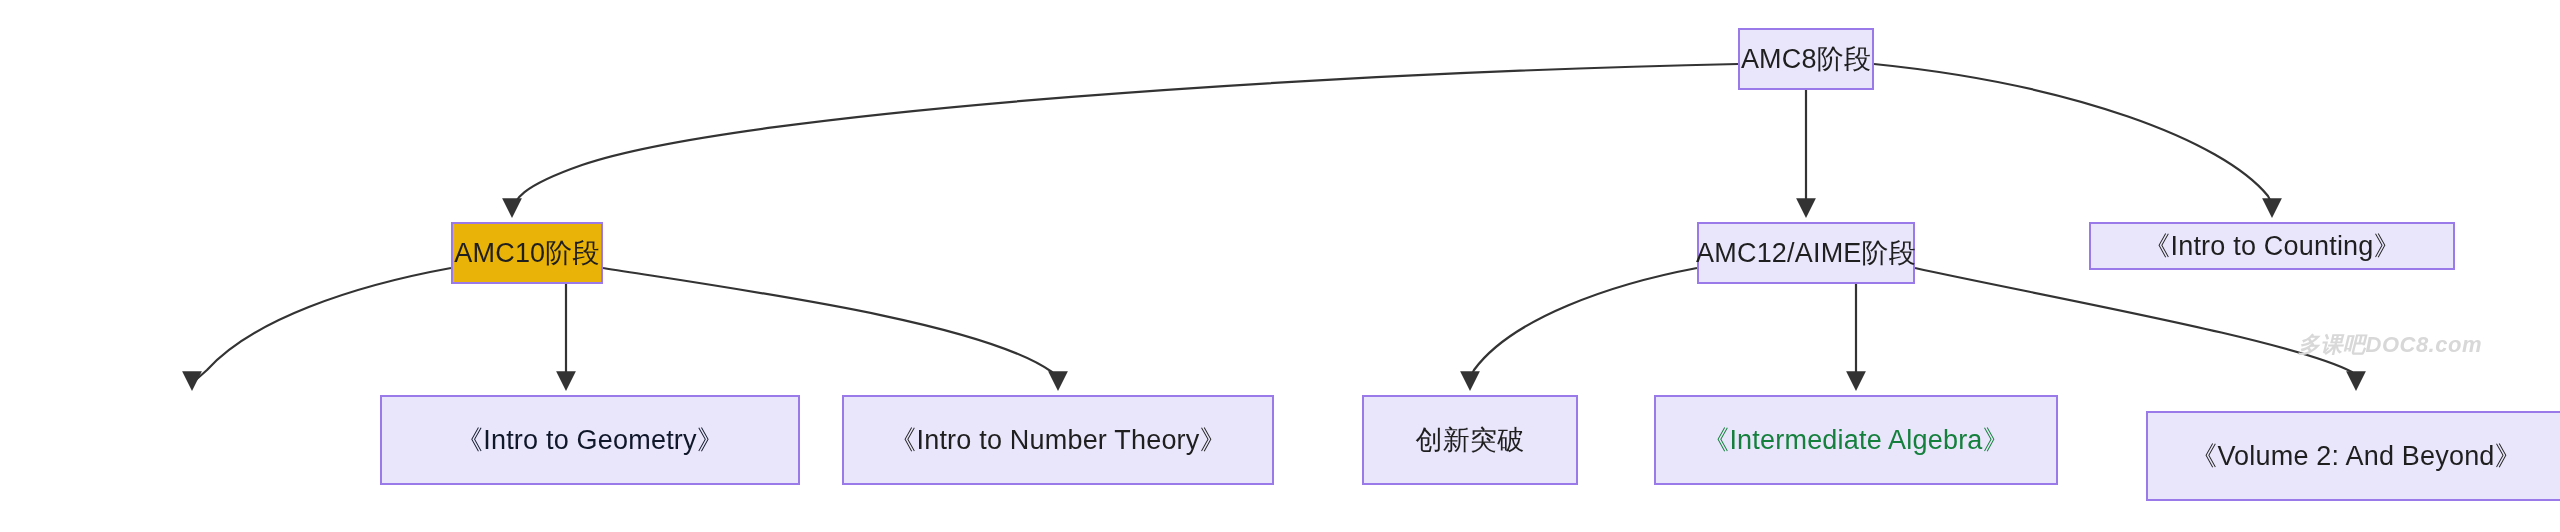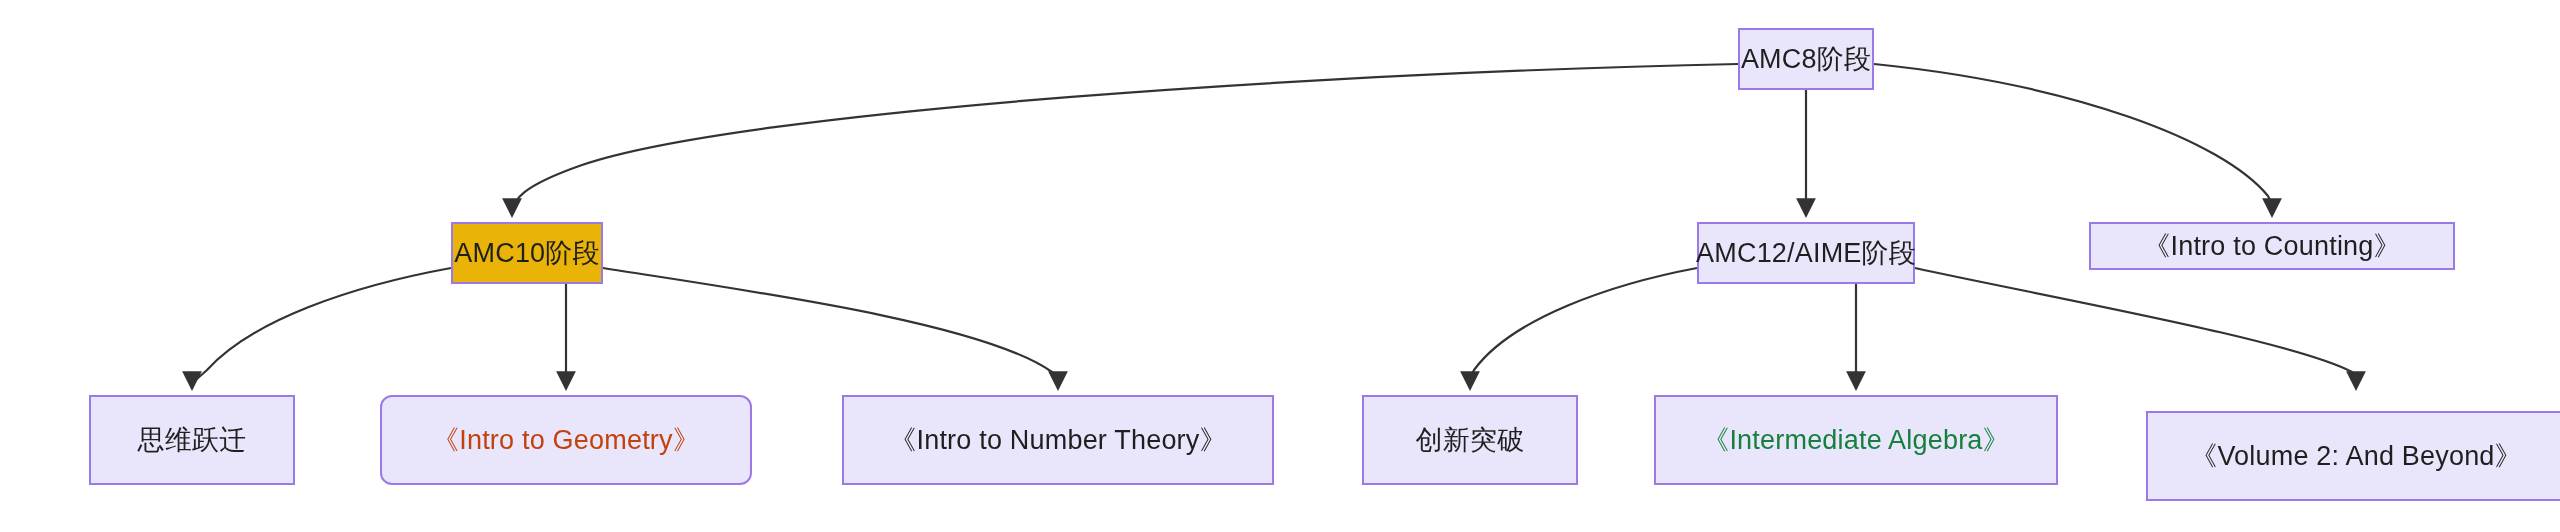--- a/index.html
+++ b/index.html
@@ -89,38 +89,36 @@
   </div>
 
   <div class="node" style="left: 1655px; top: 222px; width: 218px; height: 62px; background: rgb(233, 230, 251); border-color: rgb(154, 122, 232); color: rgb(31, 31, 31); text-align: center;">
     <span class="node-label">AMC12/AIME阶段</span>
   </div>
 
   <div class="node" style="left: 2047px; top: 222px; width: 366px; height: 48px; background: rgb(233, 230, 251); border-color: rgb(154, 122, 232); color: rgb(31, 31, 31);">
     <span class="node-label">《Intro to Counting》</span>
   </div>
 
-  <div class="node" style="left: 47px; top: 395px; width: 206px; height: 90px; background: rgb(233, 230, 251); border-color: rgb(154, 122, 232); color: rgb(31, 31, 31);">
-    <span class="node-label">思维跃迁</span>
-  </div>
 
-  <div class="node" style="left: 338px; top: 395px; width: 372px; height: 90px; background: rgb(233, 230, 251); border-color: rgb(154, 122, 232); color: #c2410c; border-radius: 12px;">
+  <div class="node" style="left: 338px; top: 395px; width: 420px; height: 90px; background: rgb(233, 230, 251); border-color: rgb(154, 122, 232); color: #0f172a;">
     <span class="node-label">《Intro to Geometry》</span>
   </div>
 
   <div class="node" style="left: 800px; top: 395px; width: 432px; height: 90px; background: rgb(233, 230, 251); border-color: rgb(154, 122, 232); color: rgb(31, 31, 31);">
     <span class="node-label">《Intro to Number Theory》</span>
   </div>
 
   <div class="node" style="left: 1320px; top: 395px; width: 216px; height: 90px; background: rgb(233, 230, 251); border-color: rgb(154, 122, 232); color: rgb(31, 31, 31);">
     <span class="node-label">创新突破</span>
   </div>
 
   <div class="node" style="left: 1612px; top: 395px; width: 404px; height: 90px; background: rgb(233, 230, 251); border-color: rgb(154, 122, 232); color: #15803d;">
     <span class="node-label">《Intermediate Algebra》</span>
   </div>
 
   <div class="node" style="left: 2104px; top: 411px; width: 420px; height: 90px; background: rgb(233, 230, 251); border-color: rgb(154, 122, 232); color: rgb(31, 31, 31);">
     <span class="node-label">《Volume 2: And Beyond》</span>
   </div>
 
+  <div class="watermark" style="left: 2256px; top: 330px; color: rgb(216, 216, 216);">多课吧DOC8.com</div>
 
 </div>
 
 </body></html>

